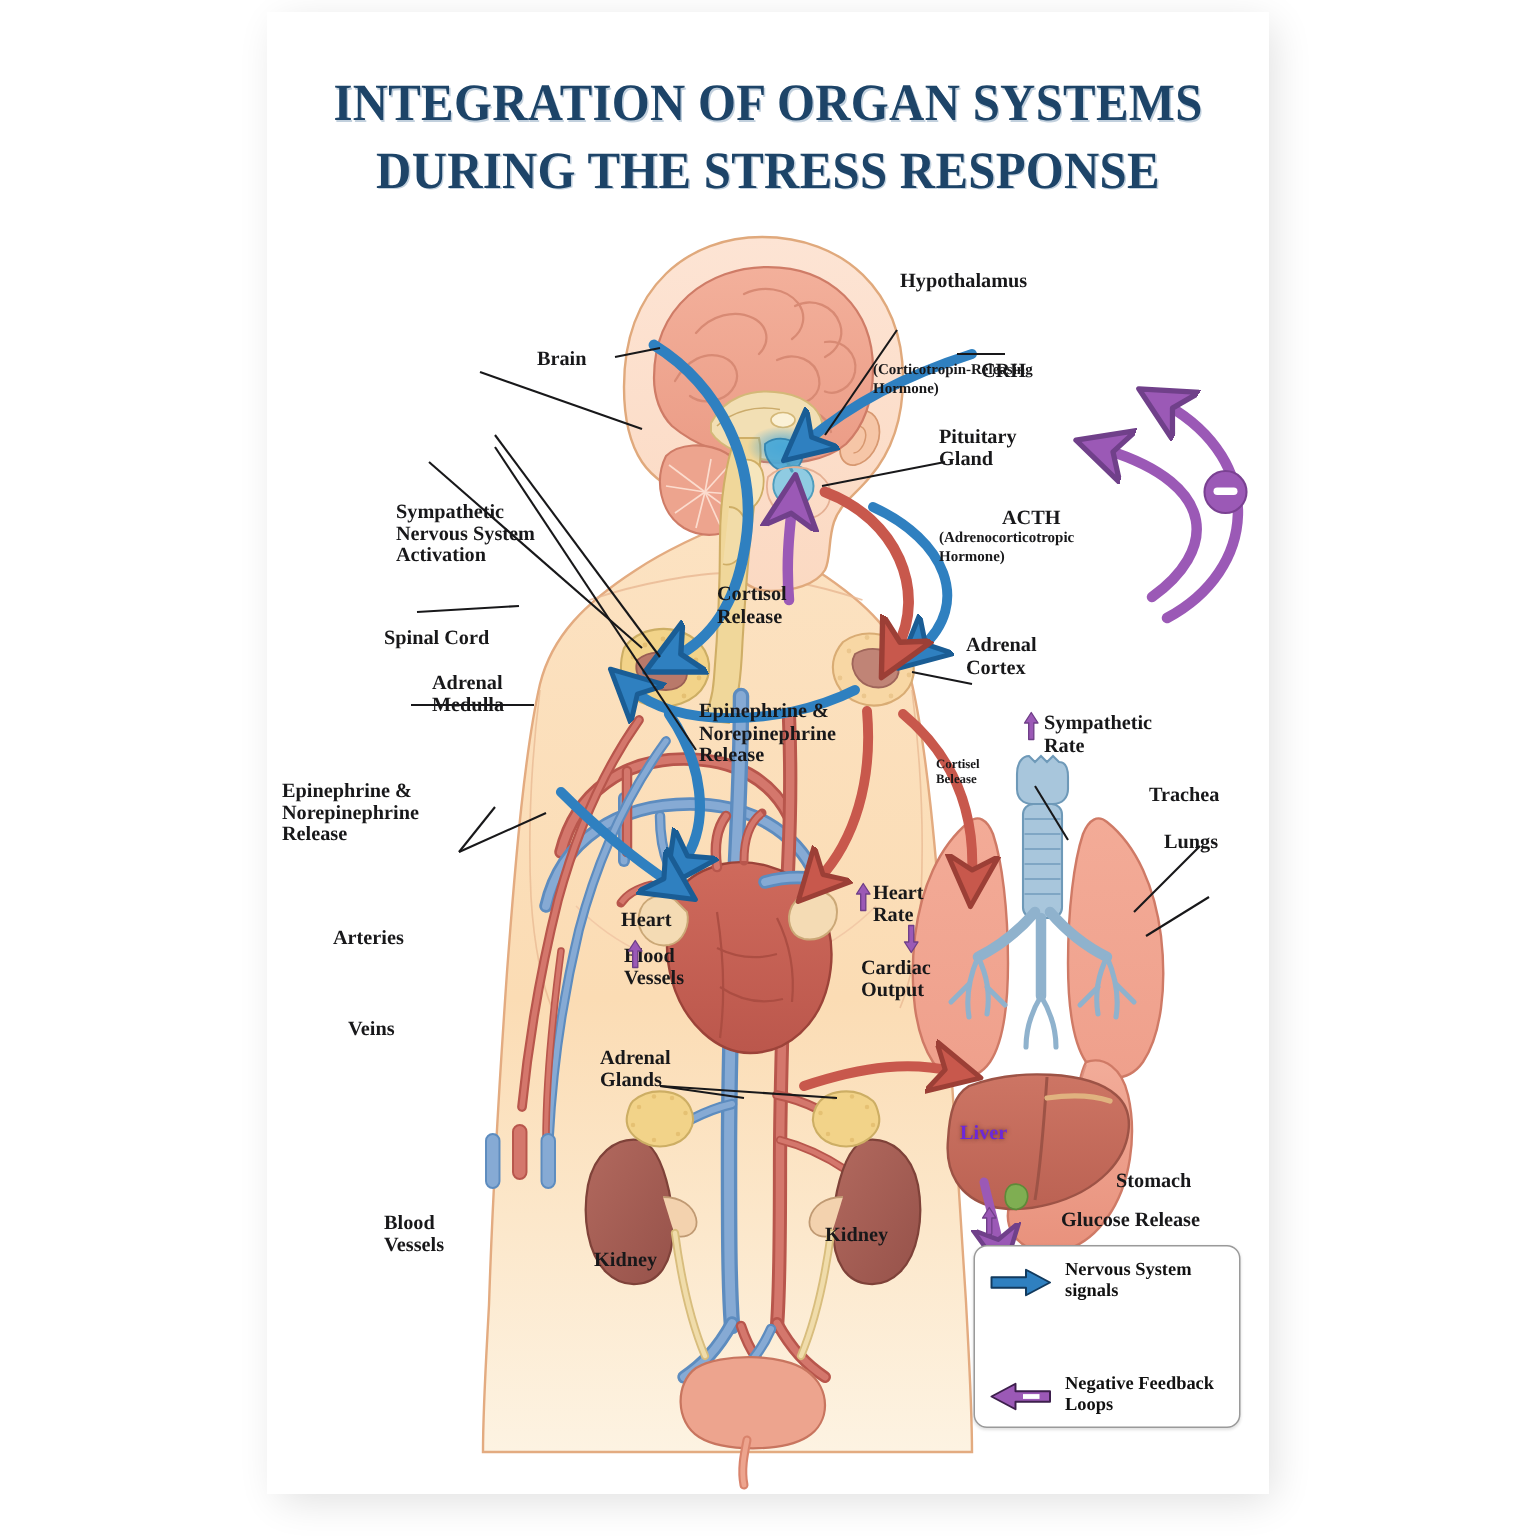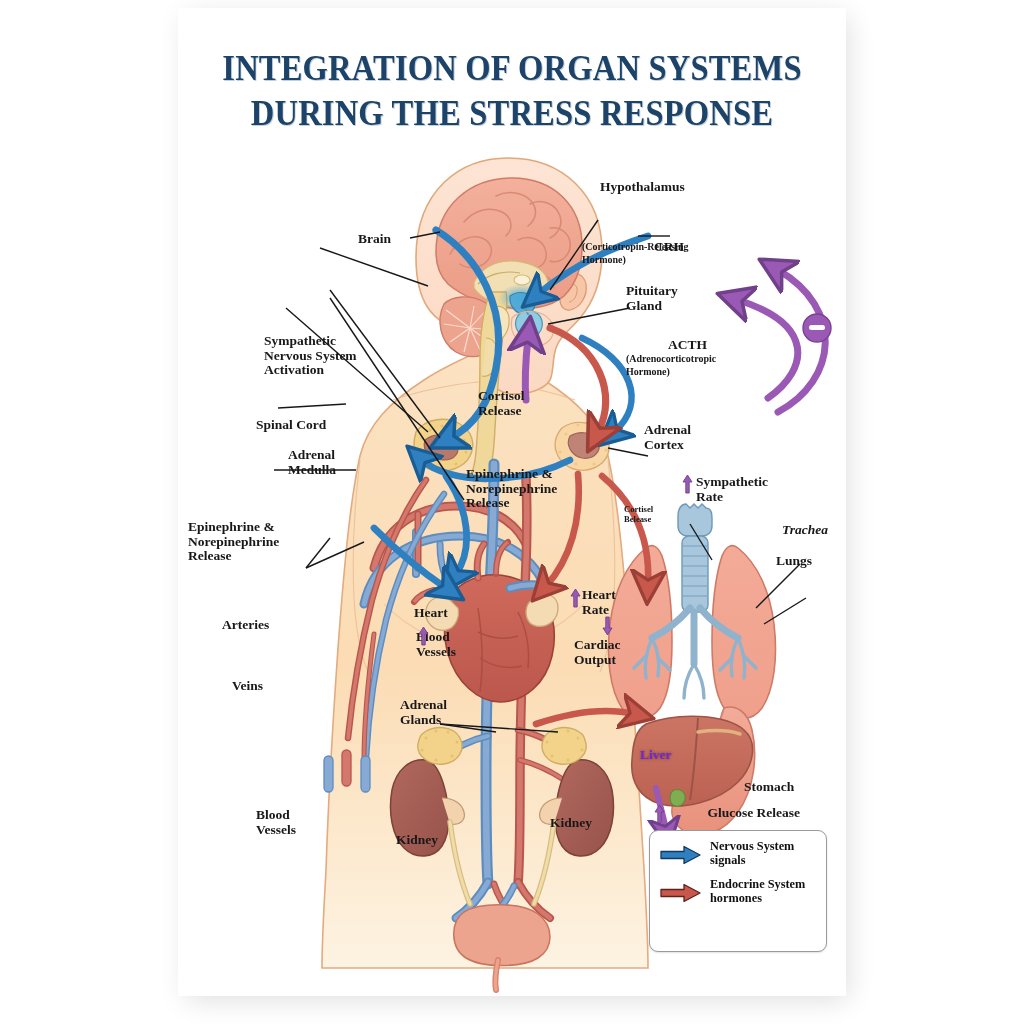--- a/index.html
+++ b/index.html
@@ -524,21 +524,21 @@
     <div class="lbl" style="left:236px;top:598px;width:62px;">Heart</div>
     <div class="lbl" style="left:238px;top:622px;width:68px;">Blood
 Vessels</div>
     <div class="lbl" style="left:404px;top:580px;width:58px;">Heart
 Rate</div>
     <div class="lbl" style="left:396px;top:630px;width:74px;">Cardiac
 Output</div>
 
     <div class="lbl" style="left:518px;top:467px;width:96px;">Sympathetic
 Rate</div>
-    <div class="lbl" style="left:604px;top:515px;width:80px;font-style:italic;">Trachea</div>
+    <div class="lbl" style="left:588px;top:515px;width:80px;">Trachea</div>
     <div class="lbl" style="left:598px;top:546px;width:64px;">Lungs</div>
 
     <div class="lbl white" style="left:462px;top:740px;width:58px;">Liver</div>
     <div class="lbl" style="left:566px;top:772px;width:82px;">Stomach</div>
     <div class="lbl" style="left:492px;top:798px;width:130px;text-align:right;">Glucose Release</div>
 
     <div class="lbl" style="left:222px;top:690px;width:86px;">Adrenal
 Glands</div>
     <div class="lbl" style="left:218px;top:825px;width:66px;">Kidney</div>
     <div class="lbl" style="left:372px;top:808px;width:66px;">Kidney</div>
@@ -560,23 +560,24 @@
     </svg>
 
     <div id="legend">
       <div class="legrow" style="top:10px;">
         <svg class="legarrow" viewBox="0 0 42 20">
           <path d="M1,6.5 H24 V1.5 L40,10 L24,18.5 V13.5 H1 Z" fill="#2f80c0" stroke="#123a5e" stroke-width="1.3" stroke-linejoin="round"></path>
         </svg>
         <div class="legtext">Nervous System
 signals</div>
       </div>
-      <div class="legrow" style="top:48px;">
+      <div class="legrow" style="top:86px;">
         <svg class="legarrow" viewBox="0 0 42 20">
-          <path d="M1,6.5 H24 V1.5 L40,10 L24,18.5 V13.5 H1 Z" fill="#c8584c" stroke="#5e211b" stroke-width="1.3" stroke-linejoin="round"></path>
+          <path d="M40,6.5 H17 V1.5 L1,10 L17,18.5 V13.5 H40 Z" fill="#9b59b6" stroke="#3d1f4c" stroke-width="1.3" stroke-linejoin="round"></path>
+          <rect x="22" y="8.4" width="11" height="3.2" fill="#ffffff"></rect>
         </svg>
-        <div class="legtext">Endocrine System
-hormones</div>
+        <div class="legtext">Negative Feedback
+Loops</div>
       </div>
     </div>
 
   </div>
 </div>
 
 </body></html>

